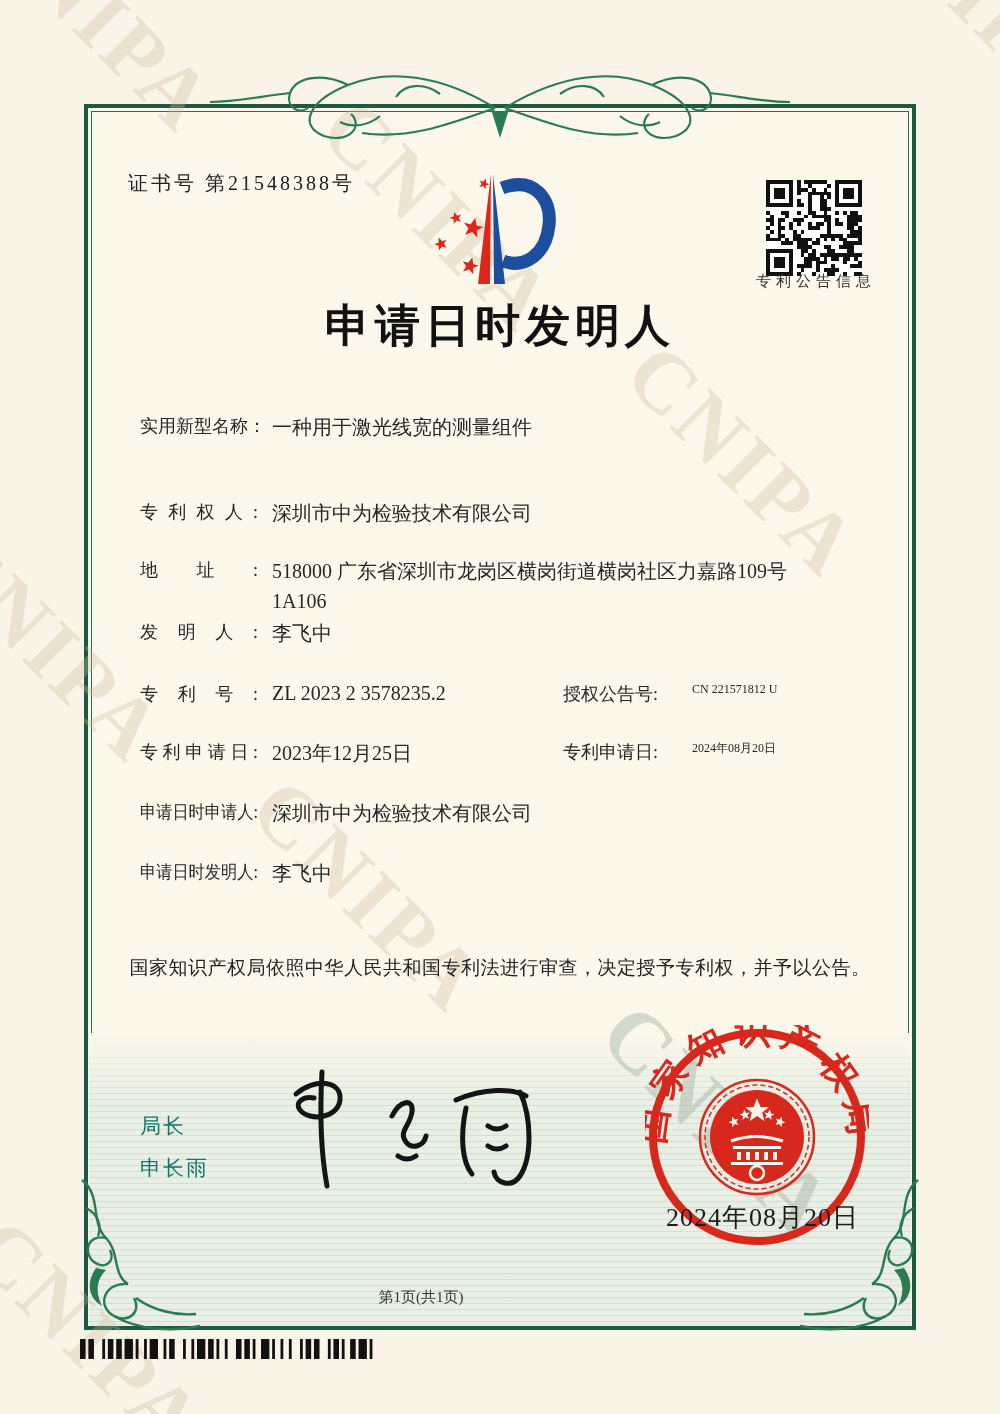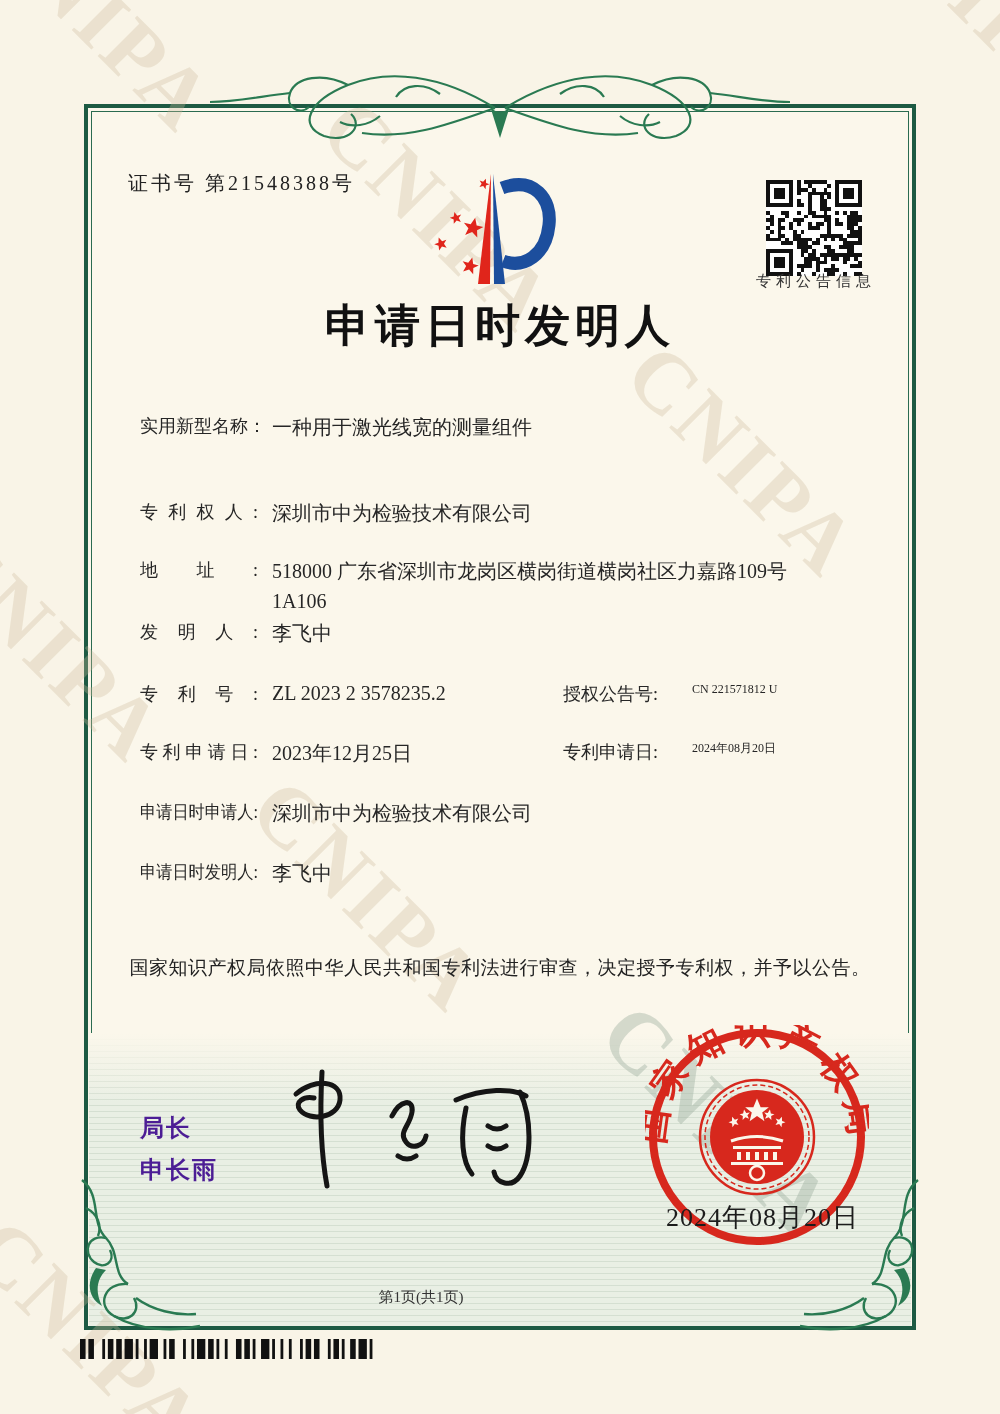--- a/index.html
+++ b/index.html
@@ -32,21 +32,21 @@
   .row .jl{display:inline-block;width:118px;font-size:18px;text-align:justify;text-align-last:justify;}
   .row .jl-long{display:inline-block;font-size:18px;transform:scaleX(.9);transform-origin:left center;}
   .row .val{position:absolute;left:132px;top:0;font-size:20px;white-space:nowrap;}
   .row2{position:absolute;left:563px;font-size:20px;white-space:nowrap;font-family:Liberation Serif, serif;}
   .row2 .rl{display:inline-block;font-size:18px;}
   .row2 .val{position:absolute;left:129px;top:0;font-size:12px;white-space:nowrap;}
   .addr2{position:absolute;left:272px;top:590px;font-size:20px;}
   .legal{position:absolute;left:100px;width:800px;text-align:center;font-size:19px;
          letter-spacing:.5px;color:#222;}
   .signer{position:absolute;left:140px;font-family:"Liberation Sans",sans-serif;
-          font-weight:bold;font-size:24px;letter-spacing:2px;color:#4c1d95;}
+          font-weight:normal;font-size:21px;letter-spacing:2px;color:#0f766e;}
   .signature{position:absolute;left:280px;top:1066px;}
   .seal{position:absolute;left:645px;top:1025px;}
   .seal-date{position:absolute;left:666px;top:1200px;font-size:26px;letter-spacing:1px;color:#1c1c1c;}
   .footer{position:absolute;left:0;top:1288px;width:842px;text-align:center;font-size:15px;color:#333;}
   .barcode{position:absolute;left:80px;top:1339px;z-index:4;}
   .orn{position:absolute;z-index:2;pointer-events:none;}
 </style>
 </head>
 <body>
 

